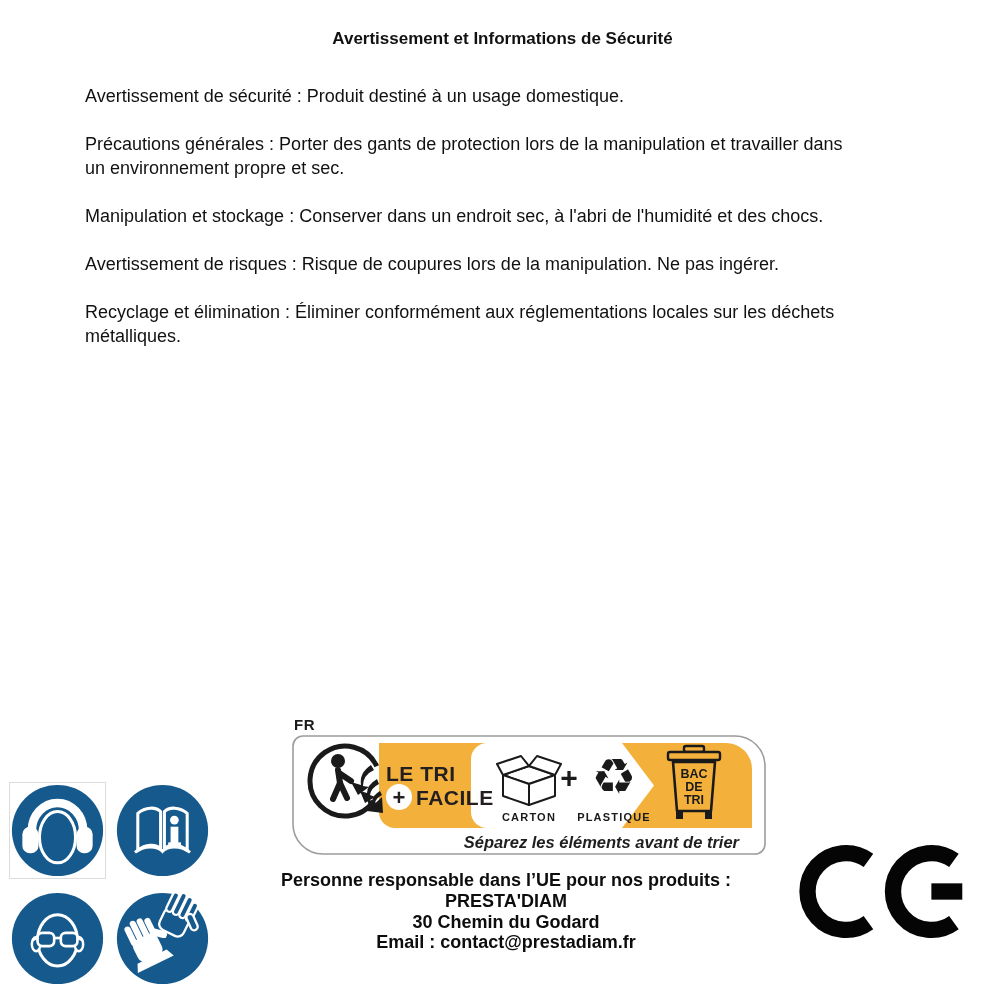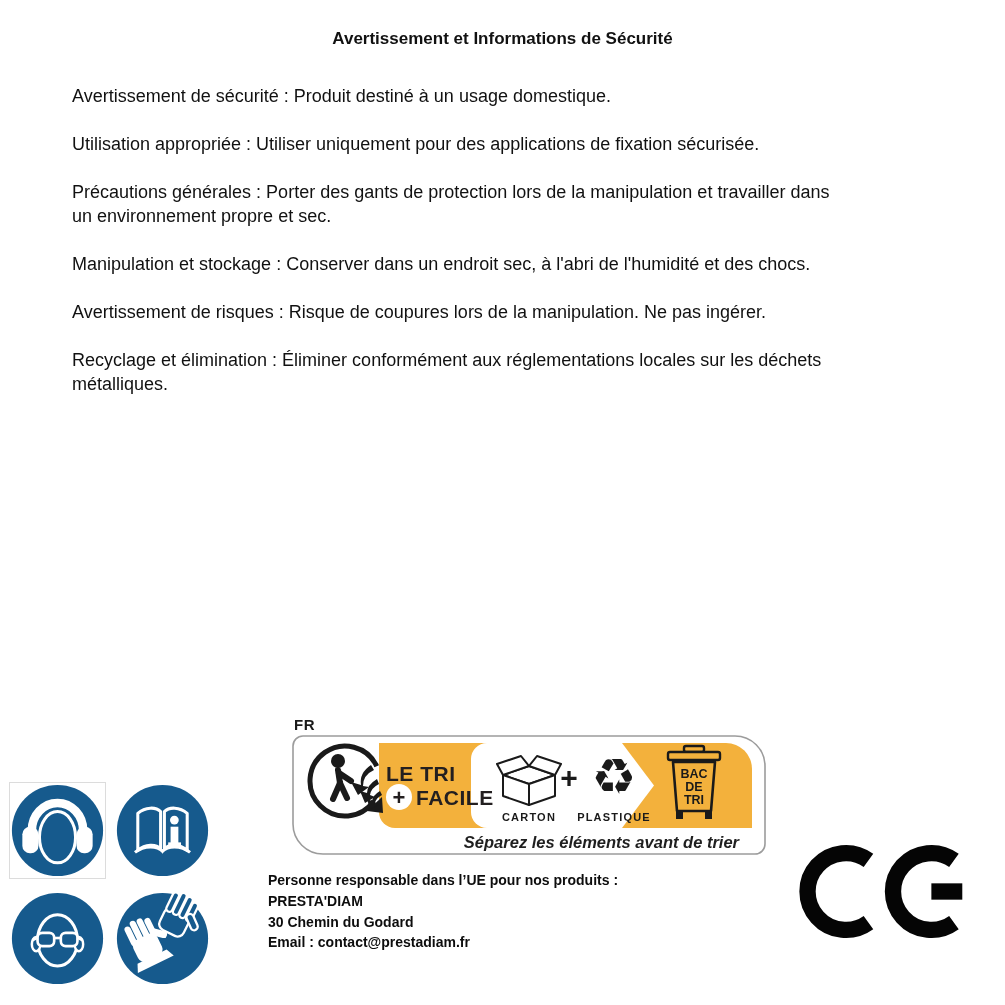--- a/index.html
+++ b/index.html
@@ -1,50 +1,49 @@
 <!DOCTYPE html>
 <html><head>
 <meta charset="utf-8">
 <style>
   html,body{margin:0;padding:0;background:#fff;}
   .page{position:relative;width:996px;height:1005px;background:#fff;overflow:hidden;
         font-family:"Liberation Sans", sans-serif;color:#111;}
   .doc-title{position:absolute;top:29px;left:0;width:1005px;text-align:center;
              font-size:17px;font-weight:bold;color:#111;}
-  .content{position:absolute;top:84px;left:72px;width:870px;}
+  .content{position:absolute;top:84px;left:85px;width:870px;}
   .content p{margin:0 0 24px 0;font-size:18px;line-height:24px;white-space:pre-line;color:#111;}
 
   
   .picto-grid{position:absolute;left:9px;top:782px;display:grid;
               grid-template-columns:97px 97px;grid-column-gap:8px;grid-row-gap:11px;}
   .picto-cell{width:97px;height:97px;display:flex;align-items:center;justify-content:center;}
   .picto-cell.framed{border:1px solid #dcdcdc;box-sizing:border-box;}
   .picto-cell svg{display:block;}
 
   
   .recycle-wrap{position:absolute;left:268px;top:716px;width:476px;padding-left:24px;}
   .fr-tag{font-size:15px;font-weight:bold;color:#1a1a1a;letter-spacing:.5px;margin:0 0 2px 2px;}
 
   
-  .responsible{position:absolute;left:268px;top:870px;width:476px;
-               font-size:14px;line-height:20.8px;font-weight:bold;color:#0d0d0d;}
+  .responsible{position:absolute;left:268px;top:870px;width:476px;text-align:center;
+               font-size:18px;line-height:20.8px;font-weight:bold;color:#0d0d0d;}
 
   
   .ce-mark{position:absolute;left:799px;top:843px;}
 </style>
 </head>
 <body>
 
 <div class="page">
 
   <div class="doc-title">Avertissement et Informations de Sécurité</div>
 
   <div class="content">
     <p>Avertissement de sécurité : Produit destiné à un usage domestique.</p>
-    <p>Utilisation appropriée : Utiliser uniquement pour des applications de fixation sécurisée.</p>
     <p>Précautions générales : Porter des gants de protection lors de la manipulation et travailler dans
 un environnement propre et sec.</p>
     <p>Manipulation et stockage : Conserver dans un endroit sec, à l'abri de l'humidité et des chocs.</p>
     <p>Avertissement de risques : Risque de coupures lors de la manipulation. Ne pas ingérer.</p>
     <p>Recyclage et élimination : Éliminer conformément aux réglementations locales sur les déchets
 métalliques.</p>
   </div>
 
   <div class="picto-grid">
 

